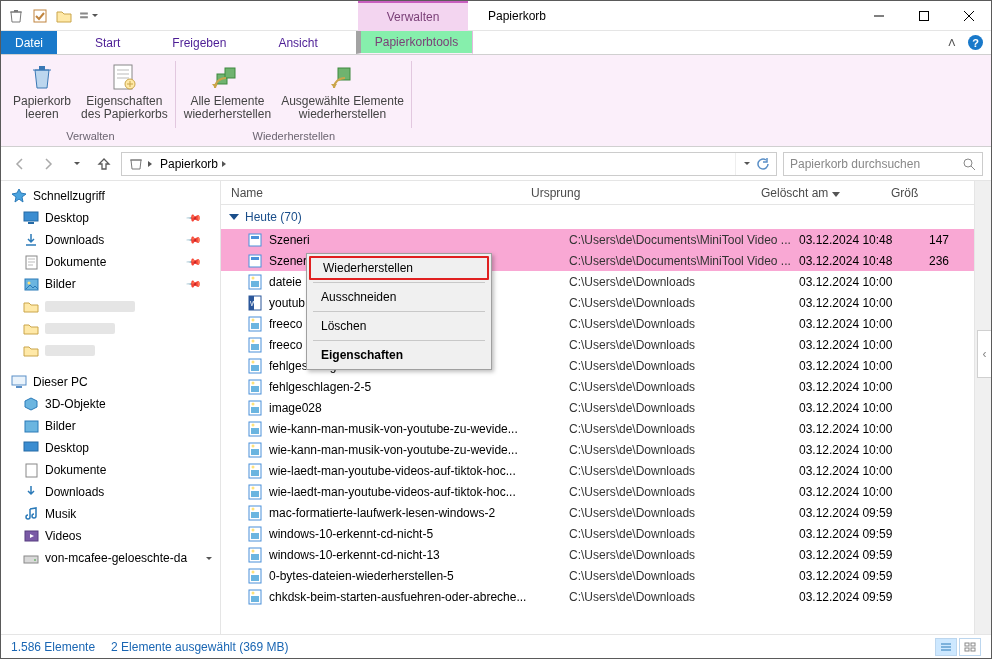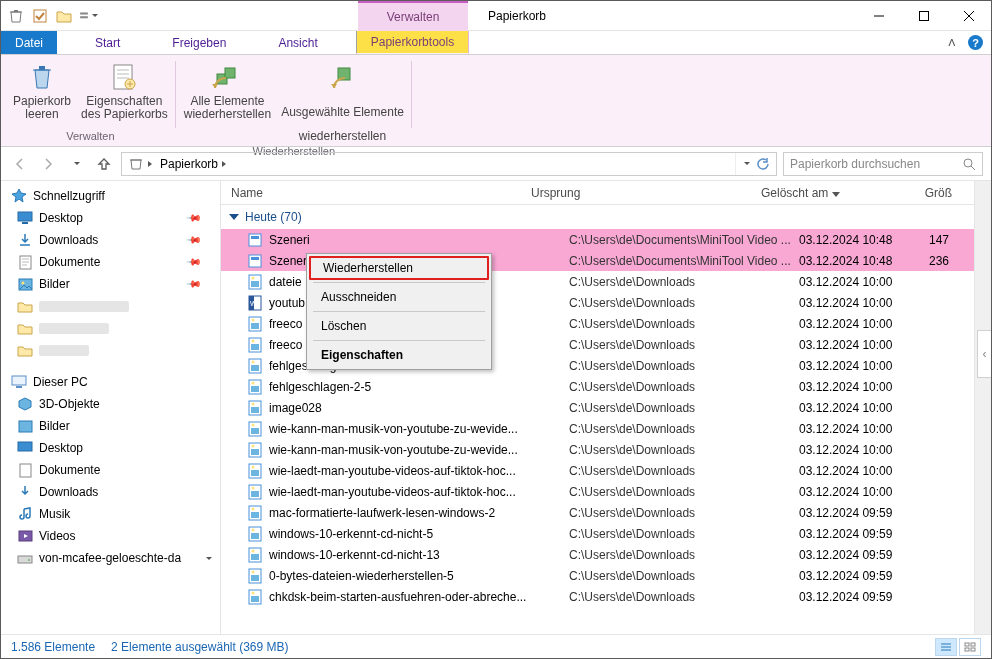--- a/index.html
+++ b/index.html
@@ -97,23 +97,23 @@
     display: flex;
     align-items: center;
   }
   .tab {
     padding: 0 14px;
     display: flex;
     align-items: center;
     color: #4c1d95;
   }
   .tab.contextual {
-    background: #fde047;
+    background: #86efac;
     color: #7a3f77;
-    border-left:1px solid #a3a3a3;
+    border-left:5px solid #a3a3a3;
     border-right:1px solid #e2b8df;
     border-bottom:1px solid #fbeffa;
   }
   .tabs .help {
     margin-left: auto;
     display:flex; align-items:center;
     padding-right:8px; gap:12px;
     color:#555;
   }
   .help-circle {
@@ -216,21 +216,21 @@
     height: calc(659px - 30px - 24px - 92px - 34px - 24px - 2px);
   }
   .sidebar {
     width:220px;
     border-right:1px solid #e5e5e5;
     overflow:hidden;
     padding-top:4px;
   }
   .side-item {
     height:22px;display:flex;align-items:center;
-    padding-left:16px;gap:6px;
+    padding-left:22px;gap:6px;
     position:relative;
   }
   .side-item.l1{padding-left:10px;}
   .pin {
     position:absolute;right:20px;color:#777; transform:rotate(45deg);font-size:10px;
   }
   .side-spacer{height:10px;}
   .side-icon{width:16px;height:16px;display:flex;align-items:center;justify-content:center;}
 
   
@@ -244,21 +244,21 @@
   .col-headers {
     height:24px;display:flex;align-items:center;
     border-bottom:1px solid #e5e5e5;
     color:#4b4b4b;
     padding-left:10px;
   }
   .col { overflow:hidden;text-overflow:ellipsis;white-space:nowrap;padding-right:8px;}
   .col-name{width:300px;}
   .col-origin{width:230px;}
   .col-date{width:130px;}
-  .col-size{flex:1;text-align:right;padding-right:22px;}
+  .col-size{flex:1;text-align:left;padding-right:10px;}
   .col-headers .sortind{
     display:inline-block;margin-left:4px;width:0;height:0;
     border-left:4px solid transparent;border-right:4px solid transparent;
     border-top:5px solid #555;
   }
   .group-header{
     height:24px;display:flex;align-items:center;gap:6px;
     color:#1a4e8a;padding-left:8px;
   }
   .group-chev{
@@ -423,21 +423,21 @@
           <svg width="32" height="30" viewBox="0 0 32 30">
               <rect x="6" y="12" width="10" height="10" fill="#6fb36f" stroke="#3e8a3e"></rect>
               <rect x="14" y="6" width="10" height="10" fill="#6fb36f" stroke="#3e8a3e"></rect>
               <path d="M4 26c0-6 5-10 11-10" stroke="#caa54b" fill="none" stroke-width="2"></path>
               <path d="M4 26l-3-4h6z" fill="#caa54b"></path>
             </svg>
         </div>
         <span>Alle Elemente</span>
         <span>wiederherstellen</span>
       </div>
-      <div class="ribbon-btn" style="min-width:110px;gap:11px;">
+      <div class="ribbon-btn" style="min-width:110px;">
         <div class="ribbon-icon">
           <svg width="30" height="30" viewBox="0 0 30 30">
               <rect x="10" y="6" width="12" height="12" fill="#6fb36f" stroke="#3e8a3e"></rect>
               <path d="M6 26c0-6 5-10 11-10" stroke="#caa54b" fill="none" stroke-width="2"></path>
               <path d="M6 26l-3-4h6z" fill="#caa54b"></path>
             </svg>
         </div>
         <span>Ausgewählte Elemente</span>
         <span>wiederherstellen</span>
       </div>

